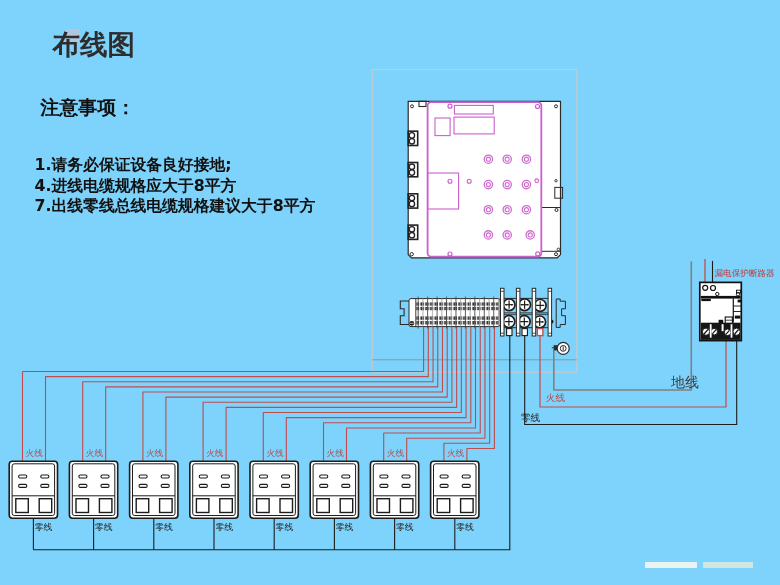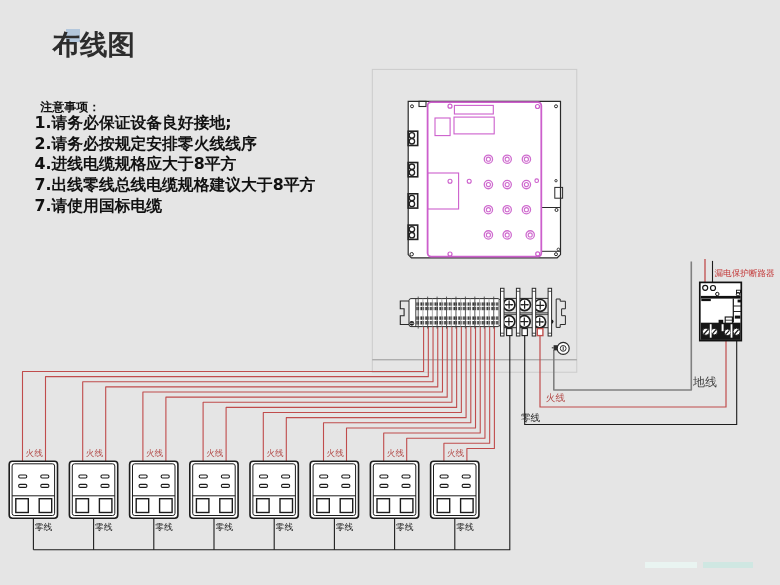--- a/index.html
+++ b/index.html
@@ -1,47 +1,45 @@
 <!DOCTYPE html>
 <html><head>
 <meta charset="utf-8">
 <style>
   html,body{margin:0;padding:0;background:#fff;}
-  #stage{position:relative;width:780px;height:585px;background:#e5e5e5;overflow:hidden;
+  #stage{position:relative;width:780px;height:585px;background:#7dd3fc;overflow:hidden;
          font-family:"DejaVu Sans",sans-serif;}
   #title-highlight{position:absolute;left:66px;top:29px;width:14px;height:13px;}
   #page-title{position:absolute;left:52.5px;top:27.4px;margin:0;font-size:27.5px;line-height:34px;
               font-weight:700;letter-spacing:0px;}
   #notes{position:absolute;left:40px;top:0px;}
-  #notes-heading{position:absolute;left:0.2px;top:100.2px;font-size:12px;line-height:15px;font-weight:700;white-space:nowrap;}
+  #notes-heading{position:absolute;left:0.2px;top:100.2px;font-size:19px;line-height:15px;font-weight:700;white-space:nowrap;}
   #notes-list{position:absolute;left:-5.5px;top:112.9px;font-size:15.8px;line-height:20.7px;font-weight:700;
               white-space:nowrap;}
   .wire-label{position:absolute;font-size:8.7px;line-height:9px;white-space:nowrap;font-weight:400;}
   .lbl-center{transform:translateX(-50%);}
   #svg-layer{position:absolute;left:0;top:0;}
   .footer-bar{position:absolute;height:6.4px;top:562px;}
   #footer-bar-1{left:645px;width:52px;}
   #footer-bar-2{left:703px;width:50px;}
 </style>
 </head>
 <body>
 
 <div id="stage">
 
   <div id="title-highlight" style="background: rgb(179, 199, 220);"></div>
   <h1 id="page-title" style="color: rgb(45, 45, 45);">布线图</h1>
 
   <div id="notes">
     <div id="notes-heading" style="color: rgb(17, 17, 17);">注意事项：</div>
-    <div id="notes-list" style="color: rgb(17, 17, 17);">
+    <div id="notes-list" style="color: rgb(17, 17, 17); margin-top: 42px;">
         <div>1.请务必保证设备良好接地;</div>
-        <div>2.请务必按规定安排零火线线序</div>
         <div>4.进线电缆规格应大于8平方</div>
         <div>7.出线零线总线电缆规格建议大于8平方</div>
-        <div>7.请使用国标电缆</div>
       </div>
   </div>
 
   <svg id="svg-layer" width="780" height="585" viewBox="0 0 780 585">
     <defs>
       <pattern id="bandpat" width="4.72" height="8" patternUnits="userSpaceOnUse">
         <rect x="0" y="0" width="4.72" height="8" fill="#ffffff"></rect>
         <rect x="0.45" y="0" width="1.3" height="8" fill="#111111"></rect>
         <rect x="2.35" y="0" width="1.3" height="8" fill="#111111"></rect>
       </pattern>
@@ -396,21 +394,21 @@
           <rect x="437.20000000000005" y="498.7" width="12.5" height="13.8" fill="none" stroke="#1d1d1d" stroke-width="1.4"></rect>
           <rect x="460.6" y="498.7" width="12.5" height="13.8" fill="none" stroke="#1d1d1d" stroke-width="1.4"></rect>
         </g>
       </g>
   </svg>
 
   <div id="labels">
     <div class="wire-label" id="lbl-breaker" style="left: 714.5px; top: 268.6px; font-size: 8.6px; color: rgb(194, 53, 53);">漏电保护断路器</div>
     <div class="wire-label" id="lbl-live-br" style="left: 545.8px; top: 392.9px; font-size: 9.6px; color: rgb(179, 74, 72);">火线</div>
     <div class="wire-label" id="lbl-neutral-br" style="left: 521px; top: 412.7px; font-size: 9.6px; color: rgb(34, 34, 34);">零线</div>
-    <div class="wire-label" id="lbl-ground" style="left: 693px; top: 377.6px; font-size: 12px; color: rgb(61, 61, 61);">地线</div>
+    <div class="wire-label" id="lbl-ground" style="left: 671px; top: 377.6px; font-size: 14px; color: rgb(61, 61, 61);">地线</div>
   <div class="wire-label lbl-center" style="left: 34.2px; top: 449.3px; color: rgb(179, 74, 72); font-size: 8.6px;">火线</div>
       <div class="wire-label" style="left: 34.8px; top: 523.4px; color: rgb(34, 34, 34); font-size: 8.8px;">零线</div>
       <div class="wire-label lbl-center" style="left: 94.4px; top: 449.3px; color: rgb(179, 74, 72); font-size: 8.6px;">火线</div>
       <div class="wire-label" style="left: 95px; top: 523.4px; color: rgb(34, 34, 34); font-size: 8.8px;">零线</div>
       <div class="wire-label lbl-center" style="left: 154.6px; top: 449.3px; color: rgb(179, 74, 72); font-size: 8.6px;">火线</div>
       <div class="wire-label" style="left: 155.2px; top: 523.4px; color: rgb(34, 34, 34); font-size: 8.8px;">零线</div>
       <div class="wire-label lbl-center" style="left: 214.8px; top: 449.3px; color: rgb(179, 74, 72); font-size: 8.6px;">火线</div>
       <div class="wire-label" style="left: 215.4px; top: 523.4px; color: rgb(34, 34, 34); font-size: 8.8px;">零线</div>
       <div class="wire-label lbl-center" style="left: 275px; top: 449.3px; color: rgb(179, 74, 72); font-size: 8.6px;">火线</div>
       <div class="wire-label" style="left: 275.6px; top: 523.4px; color: rgb(34, 34, 34); font-size: 8.8px;">零线</div>

